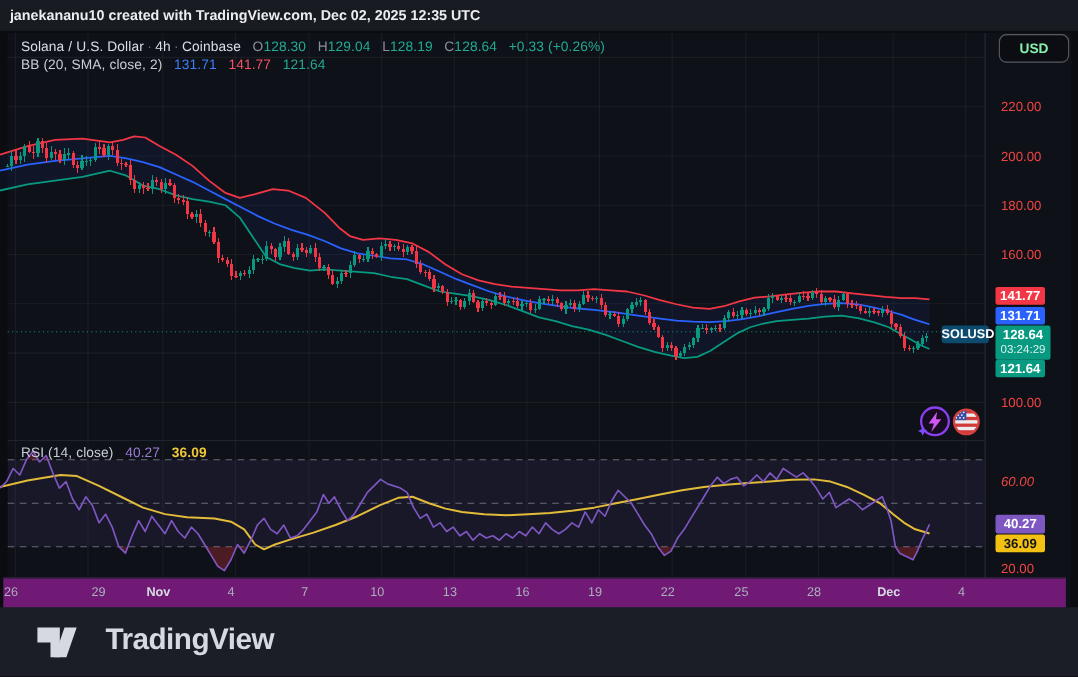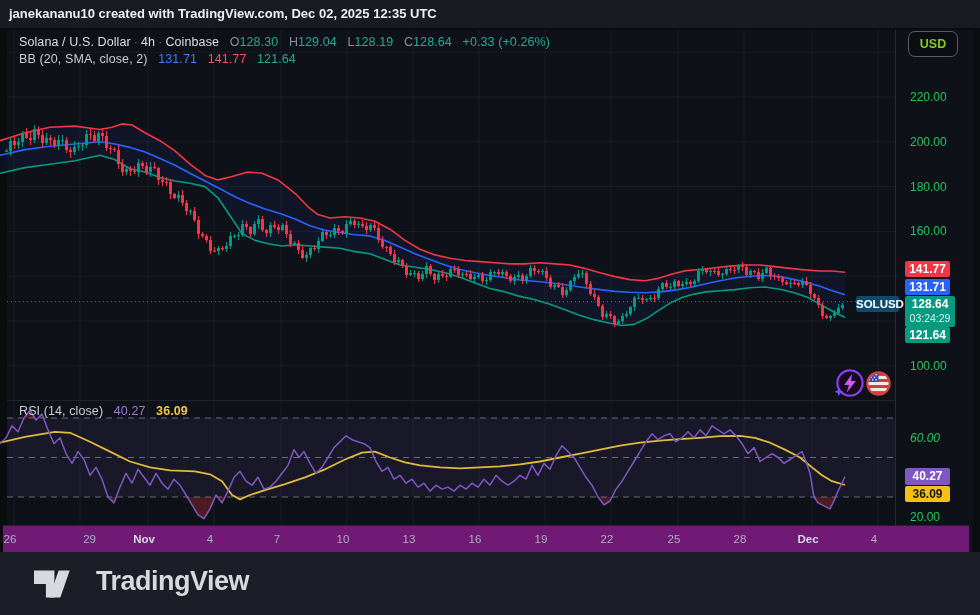--- a/index.html
+++ b/index.html
@@ -17,35 +17,35 @@
   #pane-divider{left:7px;top:400px;width:966px;height:1px;background:#20242f;}
   
   .legend{color:#dbdee7;font-size:12.5px;white-space:nowrap;letter-spacing:.1px;}
   .legend .dim{color:#8b8f9b;}
   .legend .sep{color:#6a6e78;padding:0 3px;}
   .g{color:#22ab94;} .bl{color:#3e7ef7;} .rd{color:#f7525f;} .tl{color:#22ab94;}
   .pu{color:#9c7bd8;} .ye{color:#f0c73a;font-weight:600;}
   .ohlc-item{margin-left:7px;}
   
   #price-axis{left:895px;top:30px;width:78px;height:495px;background:#0e1117;border-left:1px solid #262b38;}
-  .tick{position:absolute;left:14px;color:#22c55e;font-size:12px;height:14px;line-height:14px;}
+  .tick{position:absolute;left:14px;color:#ef4444;font-size:12px;height:14px;line-height:14px;}
   
   .plabel{position:absolute;left:905px;width:45px;height:16px;border-radius:2px;color:#fff;
           font-size:12px;font-weight:bold;text-align:center;line-height:16px;}
   #lbl-last{height:31px;width:50px;line-height:15px;padding-top:1px;box-sizing:border-box;}
   #lbl-last .cd{font-size:10.5px;font-weight:normal;color:rgba(255,255,255,.85);display:block;line-height:13px;}
   #lbl-symbol{left:856px;width:43px;border-radius:3px;}
   
   #time-axis{left:3px;top:525px;width:966px;height:27px;background:#701a75;border-top:1px solid #20242f;}
   .tlabel{position:absolute;top:7px;width:40px;margin-left:-20px;text-align:center;
           color:#aab0bc;font-size:11.5px;}
   .tlabel.bold{font-weight:bold;color:#d6dae2;}
   
-  #usd-btn{left:908px;top:31px;width:50px;height:26px;background:#0b0d12;border:1.5px solid #565b66;
-           border-radius:7px;color:#84cc16;font-size:12.5px;font-weight:bold;text-align:center;
+  #usd-btn{left:908px;top:31px;width:64px;height:26px;background:#0b0d12;border:1.5px solid #565b66;
+           border-radius:7px;color:#86efac;font-size:12.5px;font-weight:bold;text-align:center;
            line-height:24px;box-sizing:border-box;}
   
   #bottombar{left:0;top:552px;width:980px;height:63px;background:#1b1e26;}
   #tv-logo-text{left:74px;top:566px;font-size:27px;font-weight:bold;color:#d7d9e0;letter-spacing:-.5px;margin-left:22px;}
   
   #icon-row{left:834px;top:368px;width:62px;height:32px;}
 </style>
 </head>
 <body>
 

